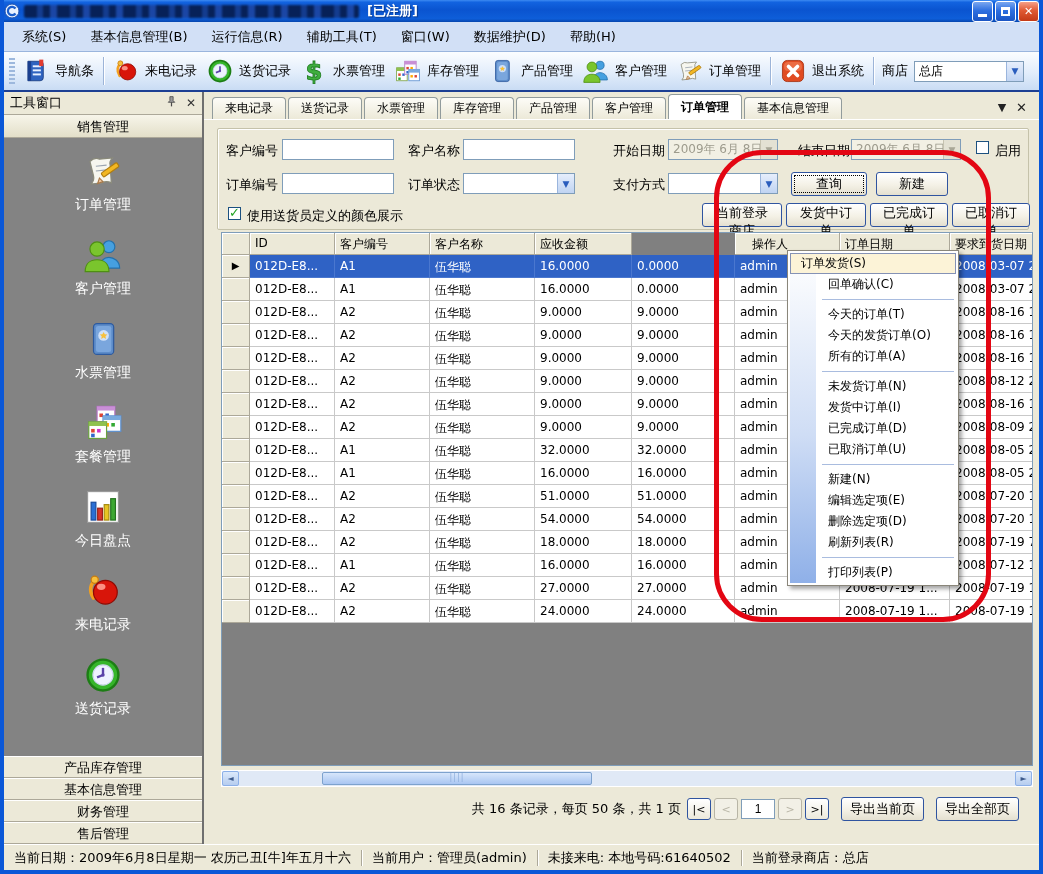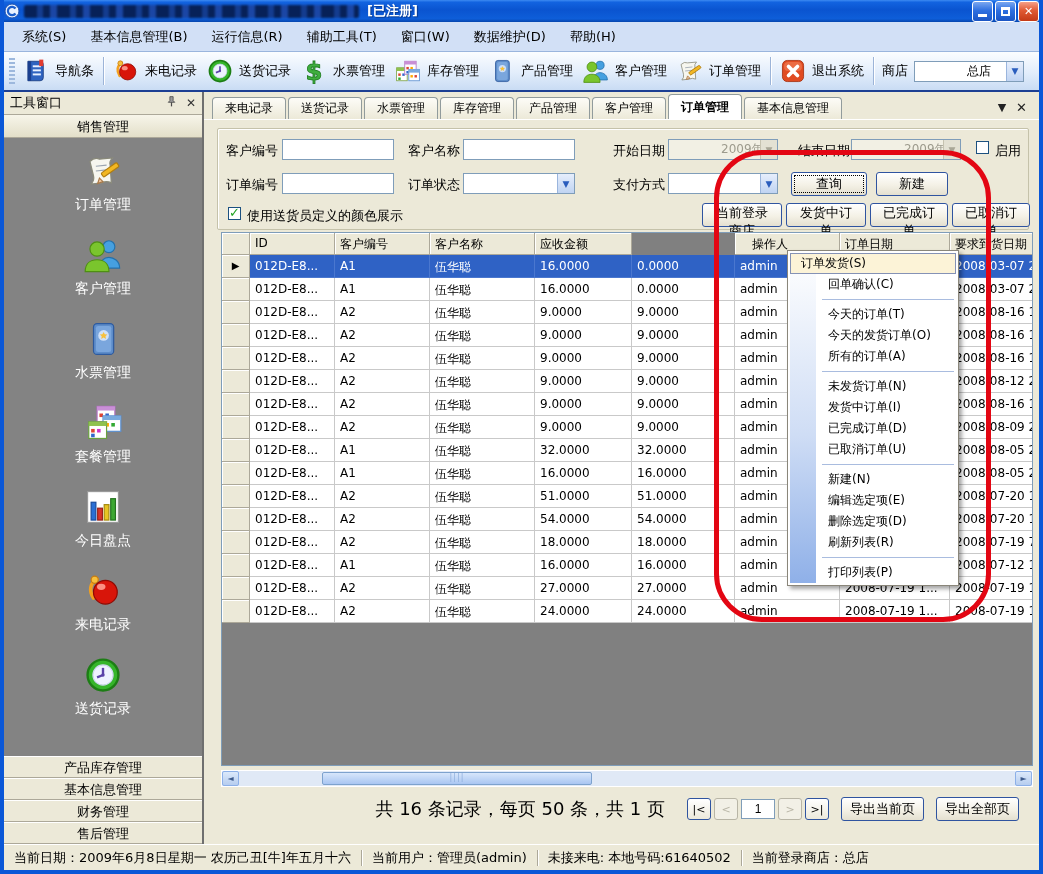--- a/index.html
+++ b/index.html
@@ -33,21 +33,21 @@
     border-bottom:2px solid #1c3f93; display:flex; align-items:center; padding:0 2px; }
   .tb-grip { width:6px; height:26px; margin:0 3px;
     background:repeating-linear-gradient(180deg,#9db8dd 0 2px,transparent 2px 4px); }
   .tb-sep { width:1px; height:28px; background:#9cb4d8; margin:0 4px; box-shadow:1px 0 0 #fff; }
   .tb-item { display:flex; align-items:center; gap:6px; padding:2px 5px; font-size:13px; cursor:default; border-radius:2px; }
   .tb-icon { width:26px; height:26px; display:inline-block; }
   .tb-icon svg { width:100%; height:100%; }
   .tb-shop-label { font-size:13px; margin:0 6px 0 4px; }
 
   .combo { display:inline-flex; height:21px; background:#fff; border:1px solid #7f9db9; align-items:center; }
-  .combo .c-val { flex:1; font-size:12px; padding:6px 4px; overflow:hidden; white-space:nowrap;margin-left:48px; }
+  .combo .c-val { flex:1; font-size:12px; padding:6px 4px; overflow:hidden; white-space:nowrap; }
   .combo .c-arrow { width:17px; height:100%; display:flex; align-items:center; justify-content:center;
     background:linear-gradient(180deg,#e6eefc,#c0d4f2); border-left:1px solid #9ab5dd; color:#2a5dbd; font-size:9px; }
   .combo.disabled { background:#f2f0e4; }
   .combo.disabled .c-val { color:#9d9b8d; }
   .combo.disabled .c-arrow { background:#e3e1d3; color:#a9a797; border-left-color:#c5c2b0; }
   .tb-combo { width:110px; }
 
   
   .workspace { display:flex; height:752px; }
 
@@ -121,21 +121,21 @@
     border:1px solid #fff; display:flex; align-items:stretch; }
   .sc-arrow { width:17px; background:linear-gradient(180deg,#dce9fb,#b6cdef); border:1px solid #8cb0e8; border-radius:2px;
     color:#3c5a8c; font-size:8px; display:flex; align-items:center; justify-content:center; }
   .sc-arrow.right { margin-left:auto; }
   .sc-thumb { position:absolute; left:100px; width:270px; top:1px; bottom:1px; border:1px solid #7da2ce; border-radius:2px;
     background:linear-gradient(180deg,#d7e6fb,#a9c6f2); }
   .sc-thumb::after { content:"||||"; position:absolute; left:50%; top:0; transform:translateX(-50%); color:#8fafdd; font-size:8px; letter-spacing:1px; }
 
   
   .pagination { position:absolute; left:0; top:674px; width:100%; height:30px; display:flex; align-items:center; justify-content:flex-end; padding-right:20px; gap:6px; }
-  .pg-summary { font-size:18px; margin-right:16px; }
+  .pg-summary { font-size:13px; }
   .pg-nav { display:flex; gap:3px; align-items:center; }
   .nav-btn { width:24px; height:22px; font-size:11px; font-family:inherit; background:linear-gradient(180deg,#fff,#ece9db);
     border:1px solid #2f54a0; border-radius:3px; cursor:default; padding:0; }
   .nav-btn.disabled { border-color:#b8b5a6; color:#b8b5a6; background:#f2f0e6; }
   .pg-input { width:34px; height:20px; border:1px solid #7f9db9; text-align:center; font-size:12px; }
   .pagination .xp-btn { margin-left:6px; }
 
   
   .statusbar { height:26px; background:#ece9d8; border-top:1px solid #fff; display:flex; align-items:center; font-size:13px; }
   .status-seg { padding:0 10px; white-space:nowrap; }

